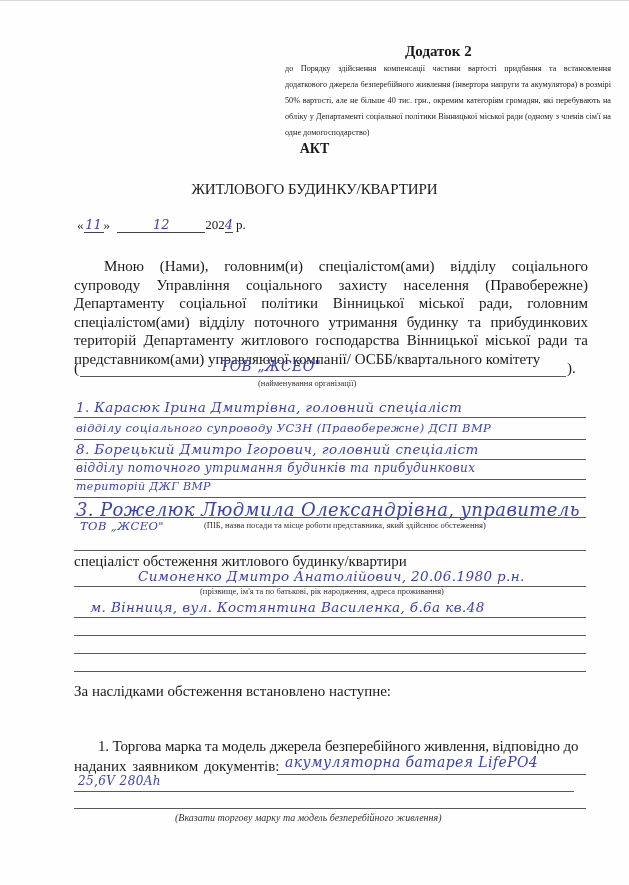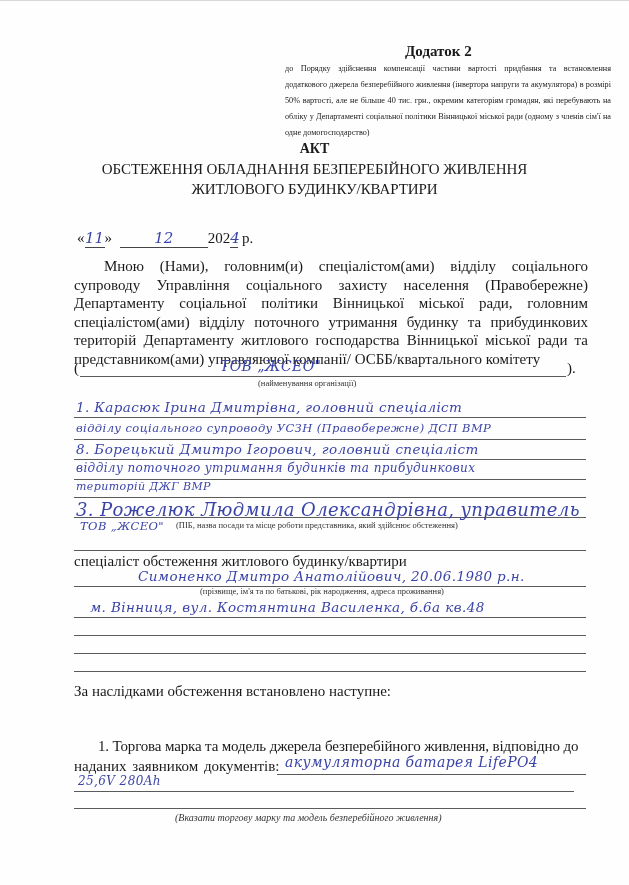--- a/index.html
+++ b/index.html
@@ -10,42 +10,41 @@
     .page { position: absolute; left: 0; top: 0; width: 629px; height: 885px; background: #fefefe; border-top: 1px solid #d8d8d8; }
     .abs { position: absolute; }
     .annex-title { left: 405px; top: 42px; font-size: 15px; font-weight: bold; }
     .annex-text {
       left: 285px; top: 60px; width: 326px; font-size: 8.2px; line-height: 16px; text-align: justify;
     }
     .akt { left: 0; width: 629px; top: 140px; text-align: center; font-size: 14px; font-weight: bold; }
     .akt-sub { left: 0; width: 629px; text-align: center; font-size: 15px; letter-spacing: -0.1px; }
     .akt-sub1 { top: 160px; }
     .akt-sub2 { top: 180px; }
-    .date-row { left: 77px; top: 228px; font-size: 15px; white-space: nowrap; }
+    .date-row { left: 77px; top: 216px; font-size: 13px; white-space: nowrap; }
     .hw { font-family: "DejaVu Serif", serif; font-style: italic; color: #3b44a8; }
     .u { display: inline-block; border-bottom: 1px solid #444; text-align: center; }
     .body-par {
       left: 74px; top: 256px; width: 514px; font-size: 15px; line-height: 18.6px; text-align: justify; text-indent: 30px;
     }
     .line { position: absolute; height: 0; border-top: 1px solid #5a5a5a; }
     .hwline { position: absolute; font-family: "DejaVu Serif", serif; font-style: italic; color: #3b44a8; font-size: 14px; white-space: nowrap; letter-spacing: 0.4px; }
     .caption { position: absolute; font-size: 8.5px; color: #333; white-space: nowrap; }
     .txt { position: absolute; font-size: 15px; white-space: nowrap; }
     .italic-caption { position: absolute; font-size: 10px; font-style: italic; color: #333; white-space: nowrap; }
   </style>
 </head>
 <body>
 
 <div class="page">
 
   <div class="abs annex-title">Додаток 2</div>
   <div class="abs annex-text">до Порядку здійснення компенсації частини вартості придбання та встановлення додаткового джерела безперебійного живлення (інвертора напруги та акумулятора) в розмірі 50% вартості, але не більше 40 тис. грн., окремим категоріям громадян, які перебувають на обліку у Департаменті соціальної політики Вінницької міської ради (одному з членів сім'ї на одне домогосподарство)</div>
 
   <div class="abs akt">АКТ</div>
-  <div class="abs akt-sub akt-sub1">ОБСТЕЖЕННЯ ОБЛАДНАННЯ БЕЗПЕРЕБІЙНОГО ЖИВЛЕННЯ</div>
   <div class="abs akt-sub akt-sub2">ЖИТЛОВОГО БУДИНКУ/КВАРТИРИ</div>
 
   <div class="abs date-row">
     <span>«</span><span class="u hw" style="width:20px;">11</span><span>»</span>
     <span class="u hw" style="width:88px; margin-left:4px;">12</span><span>202</span><span class="u hw" style="width:8px;">4</span>
     <span>р.</span>
   </div>
 
   <div class="abs body-par">Мною (Нами), головним(и) спеціалістом(ами) відділу соціального супроводу Управління соціального захисту населення (Правобережне) Департаменту соціальної політики Вінницької міської ради, головним спеціалістом(ами) відділу поточного утримання будинку та прибудинкових територій Департаменту житлового господарства Вінницької міської ради та представником(ами) управляючої компанії/ ОСББ/квартального комітету</div>
 
@@ -62,21 +61,21 @@
   <div class="line" style="left:74px; top:496px; width:512px;"></div>
   <div class="line" style="left:74px; top:516px; width:512px;"></div>
 
   <div class="hwline" style="left:76px; top:398px; font-size:13.5px;">1. Карасюк Ірина Дмитрівна, головний спеціаліст</div>
   <div class="hwline" style="left:76px; top:420px; font-size:11.5px;">відділу соціального супроводу УСЗН (Правобережне) ДСП ВМР</div>
   <div class="hwline" style="left:76px; top:440px; font-size:13.5px;">8. Борецький Дмитро Ігорович, головний спеціаліст</div>
   <div class="hwline" style="left:76px; top:460px; font-size:12px;">відділу поточного утримання будинків та прибудинкових</div>
   <div class="hwline" style="left:76px; top:479px; font-size:11px;">територій ДЖГ ВМР</div>
   <div class="hwline" style="left:76px; top:498px; font-size:18px;">3. Рожелюк Людмила Олександрівна, управитель</div>
   <div class="hwline" style="left:80px; top:518px; font-size:11.5px;">ТОВ „ЖСЕО"</div>
-  <div class="caption" style="left:176px; top:519px;">(ПІБ, назва посади та місце роботи представника, який здійснює обстеження)</div>
+  <div class="caption" style="left:204px; top:519px;">(ПІБ, назва посади та місце роботи представника, який здійснює обстеження)</div>
 
   <div class="line" style="left:74px; top:549px; width:512px;"></div>
   <div class="txt" style="left:74px; top:552px;">спеціаліст обстеження житлового будинку/квартири</div>
   <div class="hwline" style="left:100px; top:567px; font-size:13.5px;margin-left:38px;">Симоненко Дмитро Анатолійович, 20.06.1980 р.н.</div>
   <div class="line" style="left:74px; top:585px; width:512px;"></div>
   <div class="caption" style="left:200px; top:585px;">(прізвище, ім'я та по батькові, рік народження, адреса проживання)</div>
   <div class="hwline" style="left:90px; top:598px; font-size:13.5px;">м. Вінниця, вул. Костянтина Василенка, б.6а кв.48</div>
   <div class="line" style="left:74px; top:616px; width:512px;"></div>
   <div class="line" style="left:74px; top:634px; width:512px;"></div>
   <div class="line" style="left:74px; top:652px; width:512px;"></div>

